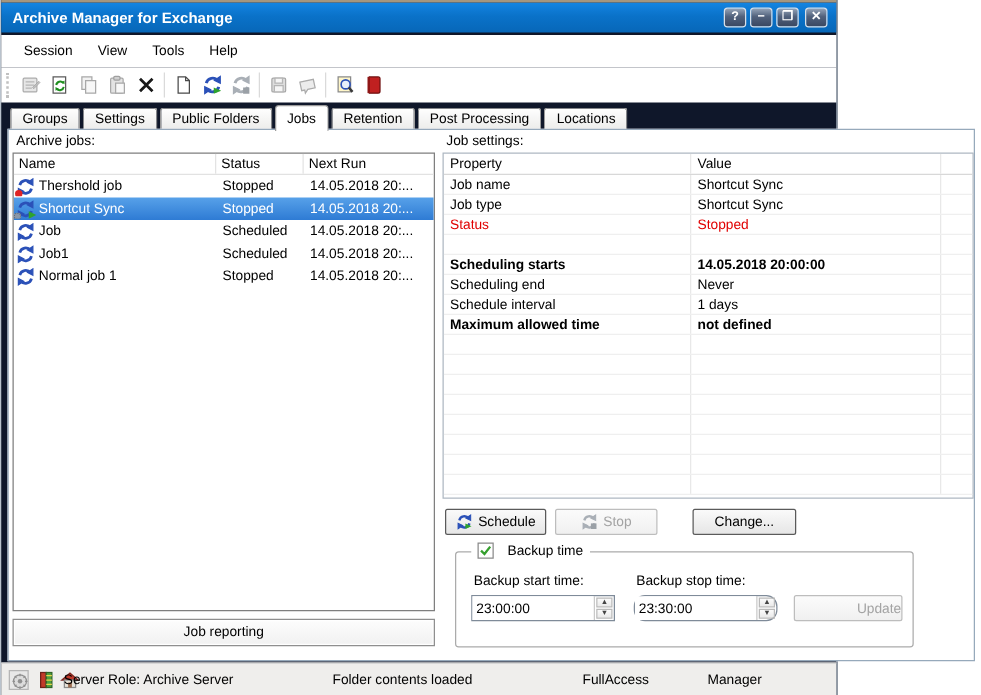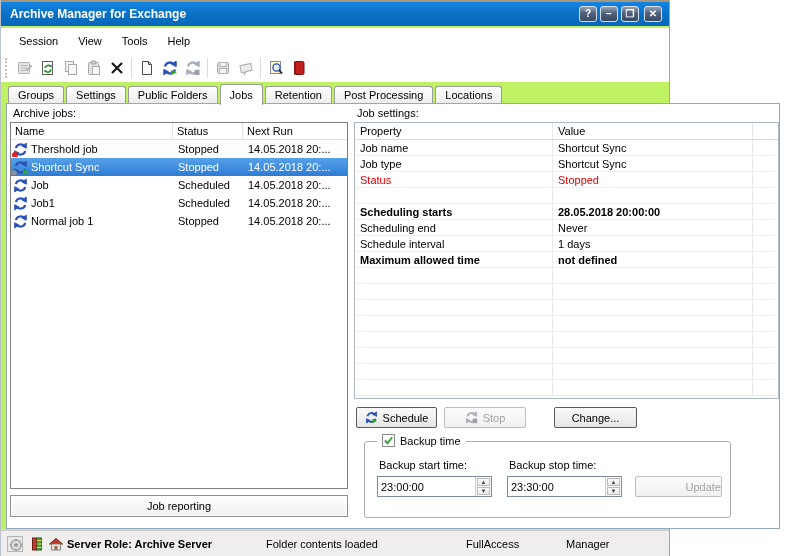--- a/index.html
+++ b/index.html
@@ -1,18 +1,18 @@
 <!DOCTYPE html>
 <html><head>
 <meta charset="utf-8">
 <style>
   * { margin:0; padding:0; box-sizing:border-box; }
   body { width:785px; height:556px; overflow:hidden; background:#fff;
          font-family:"Liberation Sans", sans-serif; font-size:11px; color:#000; }
-  .window { position:relative; width:670px; height:556px; background:#bef264;
+  .window { position:relative; width:670px; height:556px; background:#0f172a;
             border-left:1px solid #B9C2CC; border-right:1px solid #9AA7B4; }
 
   
   .titlebar { position:absolute; top:0; left:0; right:0; height:26px;
               background:linear-gradient(180deg,#1485E2 0%,#0A72C9 45%,#0767B8 100%);
               border-top:2px solid #A5967E; display:flex; align-items:center; }
   .title-text { color:#fff; font-weight:bold; font-size:12px; padding-left:9px; }
   .win-controls { position:absolute; right:7px; top:4px; display:flex; gap:3px; }
   .winbtn { width:18px; height:16px; border:1px solid #D8DFE8; border-radius:3px;
             background:linear-gradient(180deg,#93A2B6 0%,#51617C 45%,#3A4862 100%);
@@ -96,47 +96,47 @@
   .btn svg { width:13px; height:13px; }
   .btn.disabled { border-color:#BDBDBD; color:#A3A3A3; background:linear-gradient(#FBFBFB,#F0F0F0); }
   #btn-schedule { left:349px; top:303px; width:81px; }
   #btn-stop     { left:437px; top:303px; width:82px; }
   #btn-change   { left:547px; top:303px; width:83px; }
 
   
   .groupbox { position:absolute; left:357px; top:337px; width:367px; height:77px;
               border:1px solid #ABABAB; border-radius:3px; }
   .gb-legend { position:absolute; top:-8px; left:12px; background:#fff; padding:0 5px;
-               display:flex; align-items:center; gap:5px; }
+               display:flex; align-items:center; gap:11px; }
   .checkbox { width:13px; height:13px; border:1px solid #8A8A8A; background:#fff;
               display:flex; align-items:center; justify-content:center; }
   .checkbox svg { width:11px; height:11px; }
   .bk-label { position:absolute; top:17px; }
   #bk-start-label { left:14px; } #bk-stop-label { left:144px; }
   .spinner { position:absolute; top:34px; width:115px; height:21px;
              border:1px solid #7F8B99; background:#fff; display:flex; }
-  #spinner-start { left:12px; } #spinner-stop { left:142px; }
+  #spinner-start { left:12px; } #spinner-stop { left:142px;border-radius:9px; }
   .spin-val { flex:1; border:none; outline:none; font-family:"Liberation Sans",sans-serif;
               font-size:11px; padding-left:3px; width:80px; }
   .spin-btns { width:16px; display:flex; flex-direction:column; border-left:1px solid #C9C9C9; }
   .spin-up, .spin-down { flex:1; background:linear-gradient(#FBFBFB,#E9E9E9);
               border:1px solid #B9B9B9; margin:1px 1px 0 1px; font-size:6px; line-height:1;
               display:flex; align-items:center; justify-content:center; color:#444; }
   .spin-down { margin:1px; }
   #btn-update { left:270px; top:34px; width:87px; height:21px;justify-content:flex-end; }
 
   
   .statusbar { position:absolute; top:530px; left:0; right:0; height:26px;
                background:#EFEEEC; border-top:1px solid #CFCFCF; }
   .sb-ico { position:absolute; top:5px; width:16px; height:16px; }
   .sb-ico svg { width:16px; height:16px; }
   #sb-gear { left:6px; border:1px solid #B5B5B5; background:#E8E8E8; }
   #sb-archive { left:28px; } #sb-home { left:47px; }
   .sb-text { position:absolute; top:7px; }
-  #sb-role    { left:66px;font-weight:bold; }
+  #sb-role    { left:50px; }
   #sb-message { left:265px; }
   #sb-access  { left:465px; }
   #sb-manager { left:565px; }
 </style>
 </head>
 <body>
 
 <svg width="0" height="0" style="position:absolute">
   <defs>
     <g id="sync-arrows">
@@ -368,21 +368,21 @@
         <div class="st-v">Stopped</div>
           <div class="st-x"></div>
       </div>
       <div class="st-row">
         <div class="st-p"></div>
         <div class="st-v"></div>
           <div class="st-x"></div>
       </div>
       <div class="st-row bold">
         <div class="st-p">Scheduling starts</div>
-        <div class="st-v">28.05.2018 20:00:00</div>
+        <div class="st-v">14.05.2018 20:00:00</div>
           <div class="st-x"></div>
       </div>
       <div class="st-row">
         <div class="st-p">Scheduling end</div>
         <div class="st-v">Never</div>
           <div class="st-x"></div>
       </div>
       <div class="st-row">
         <div class="st-p">Schedule interval</div>
         <div class="st-v">1 days</div>

